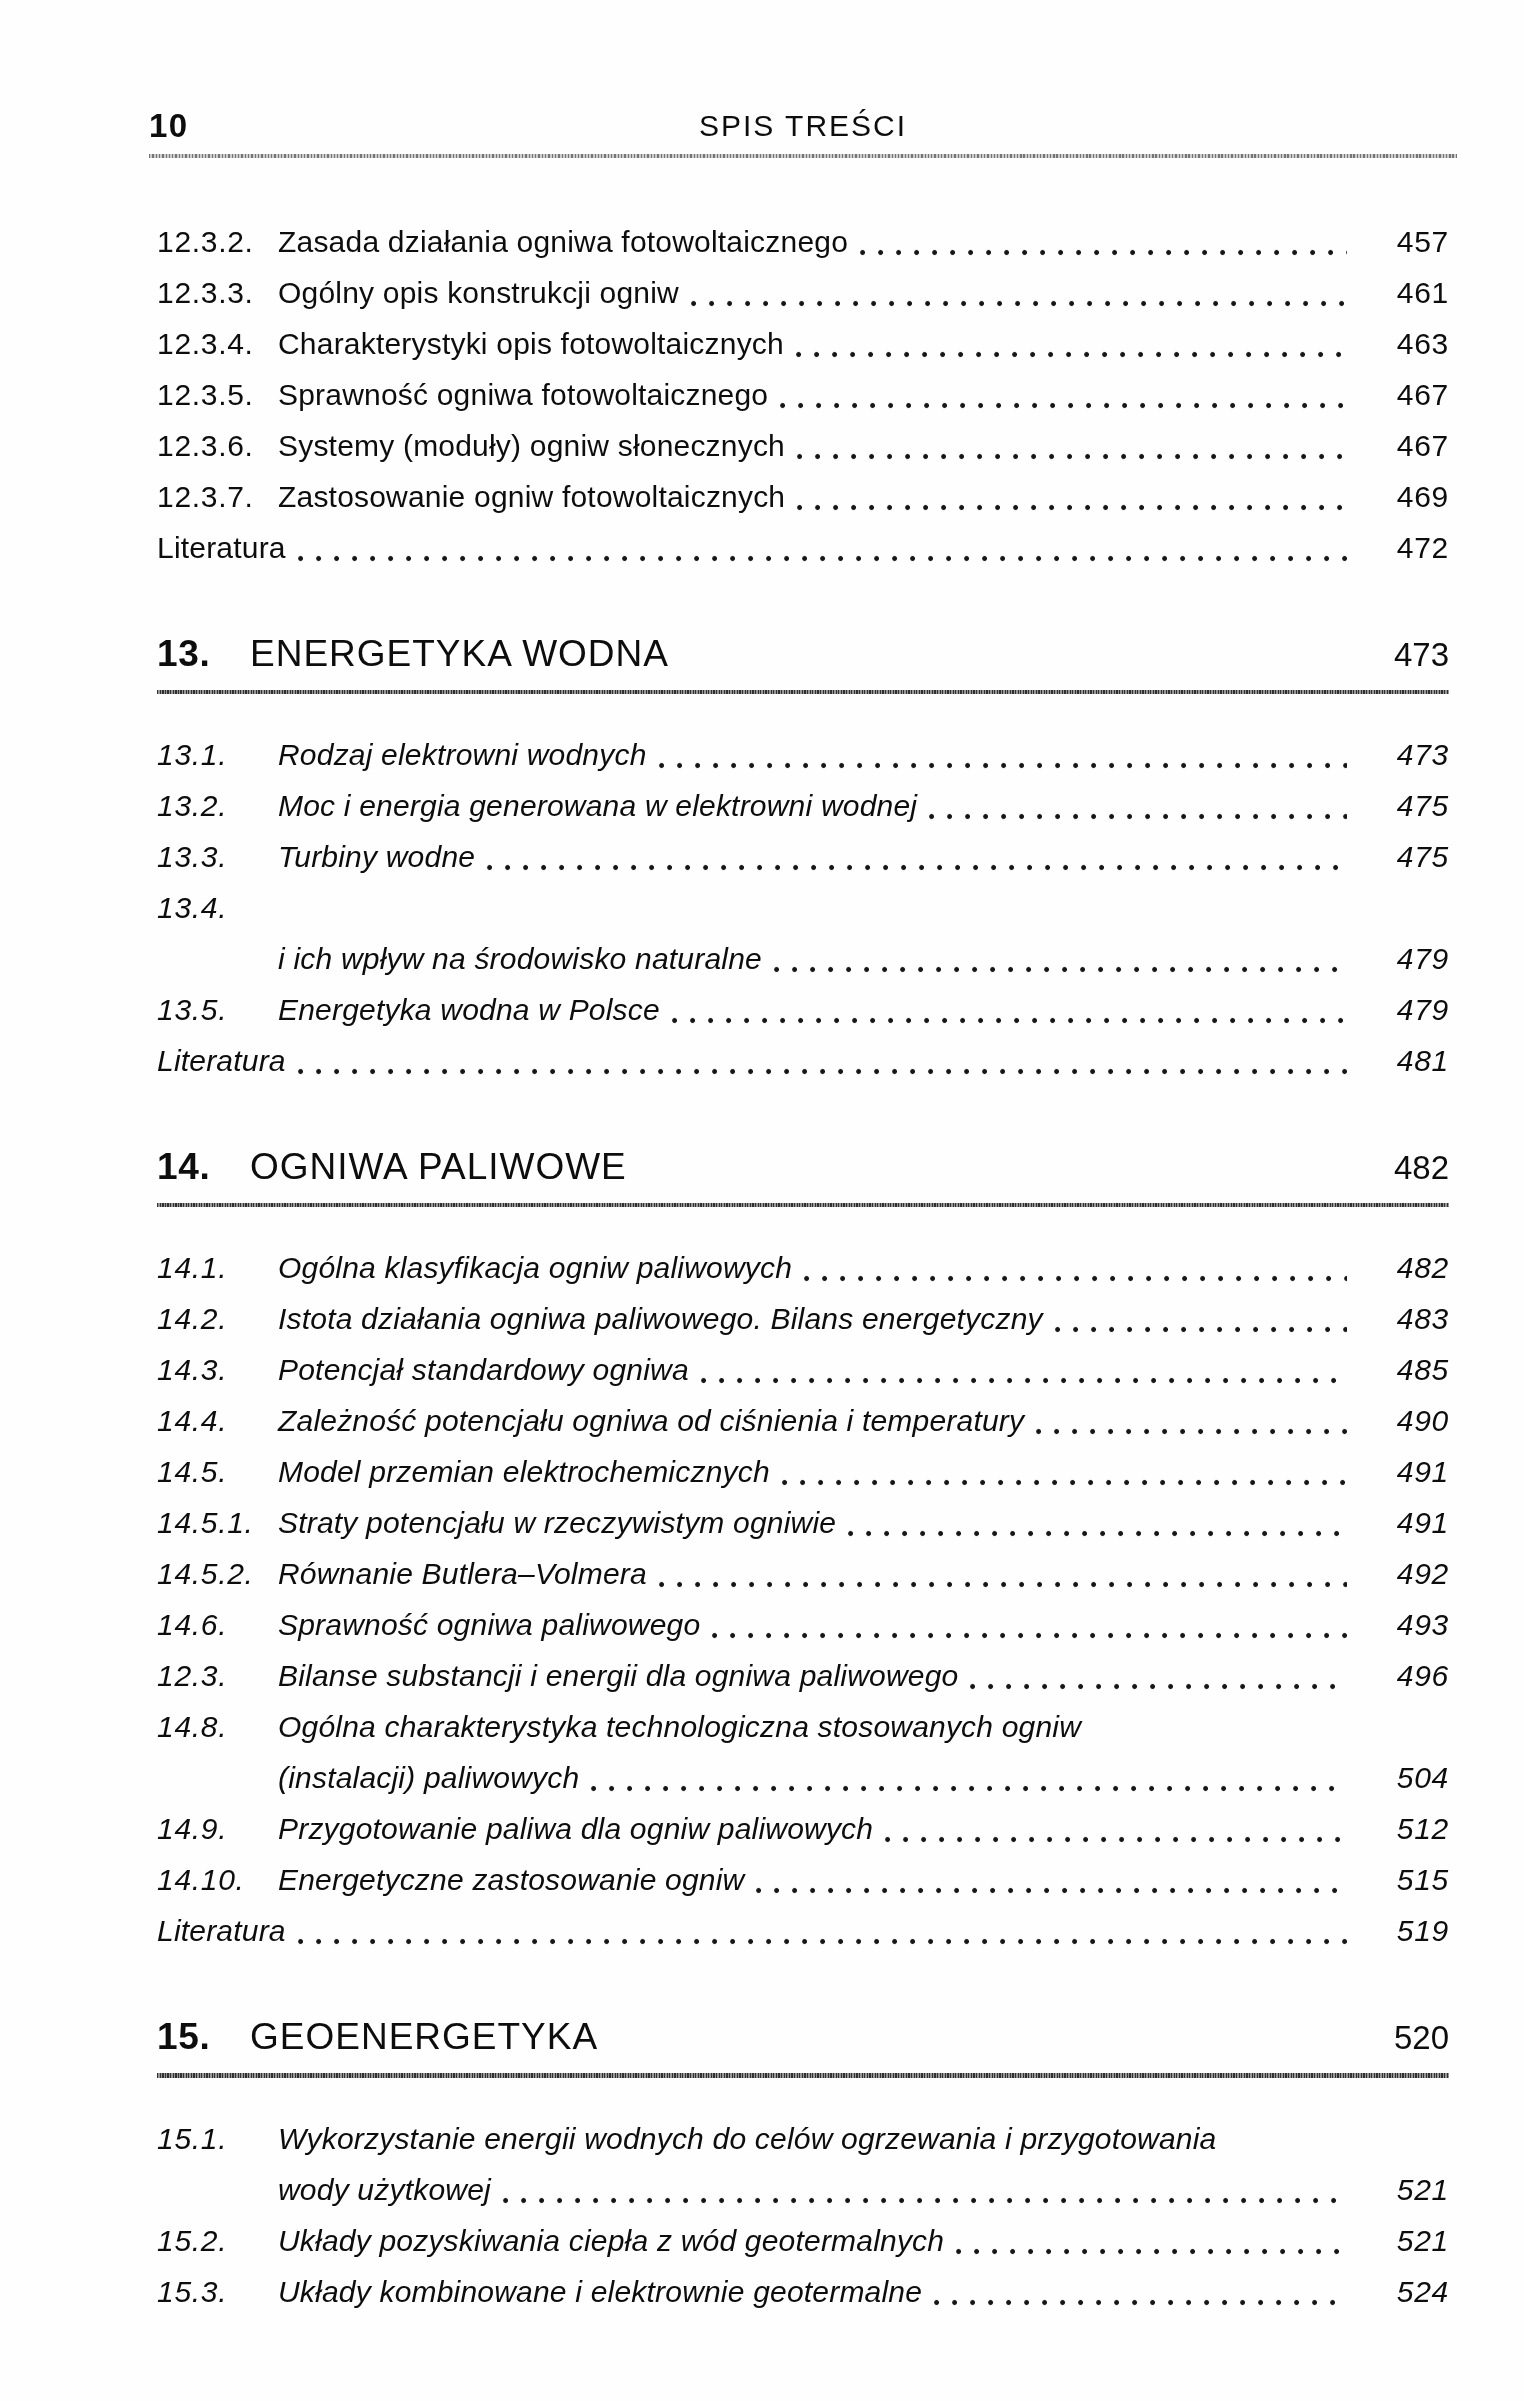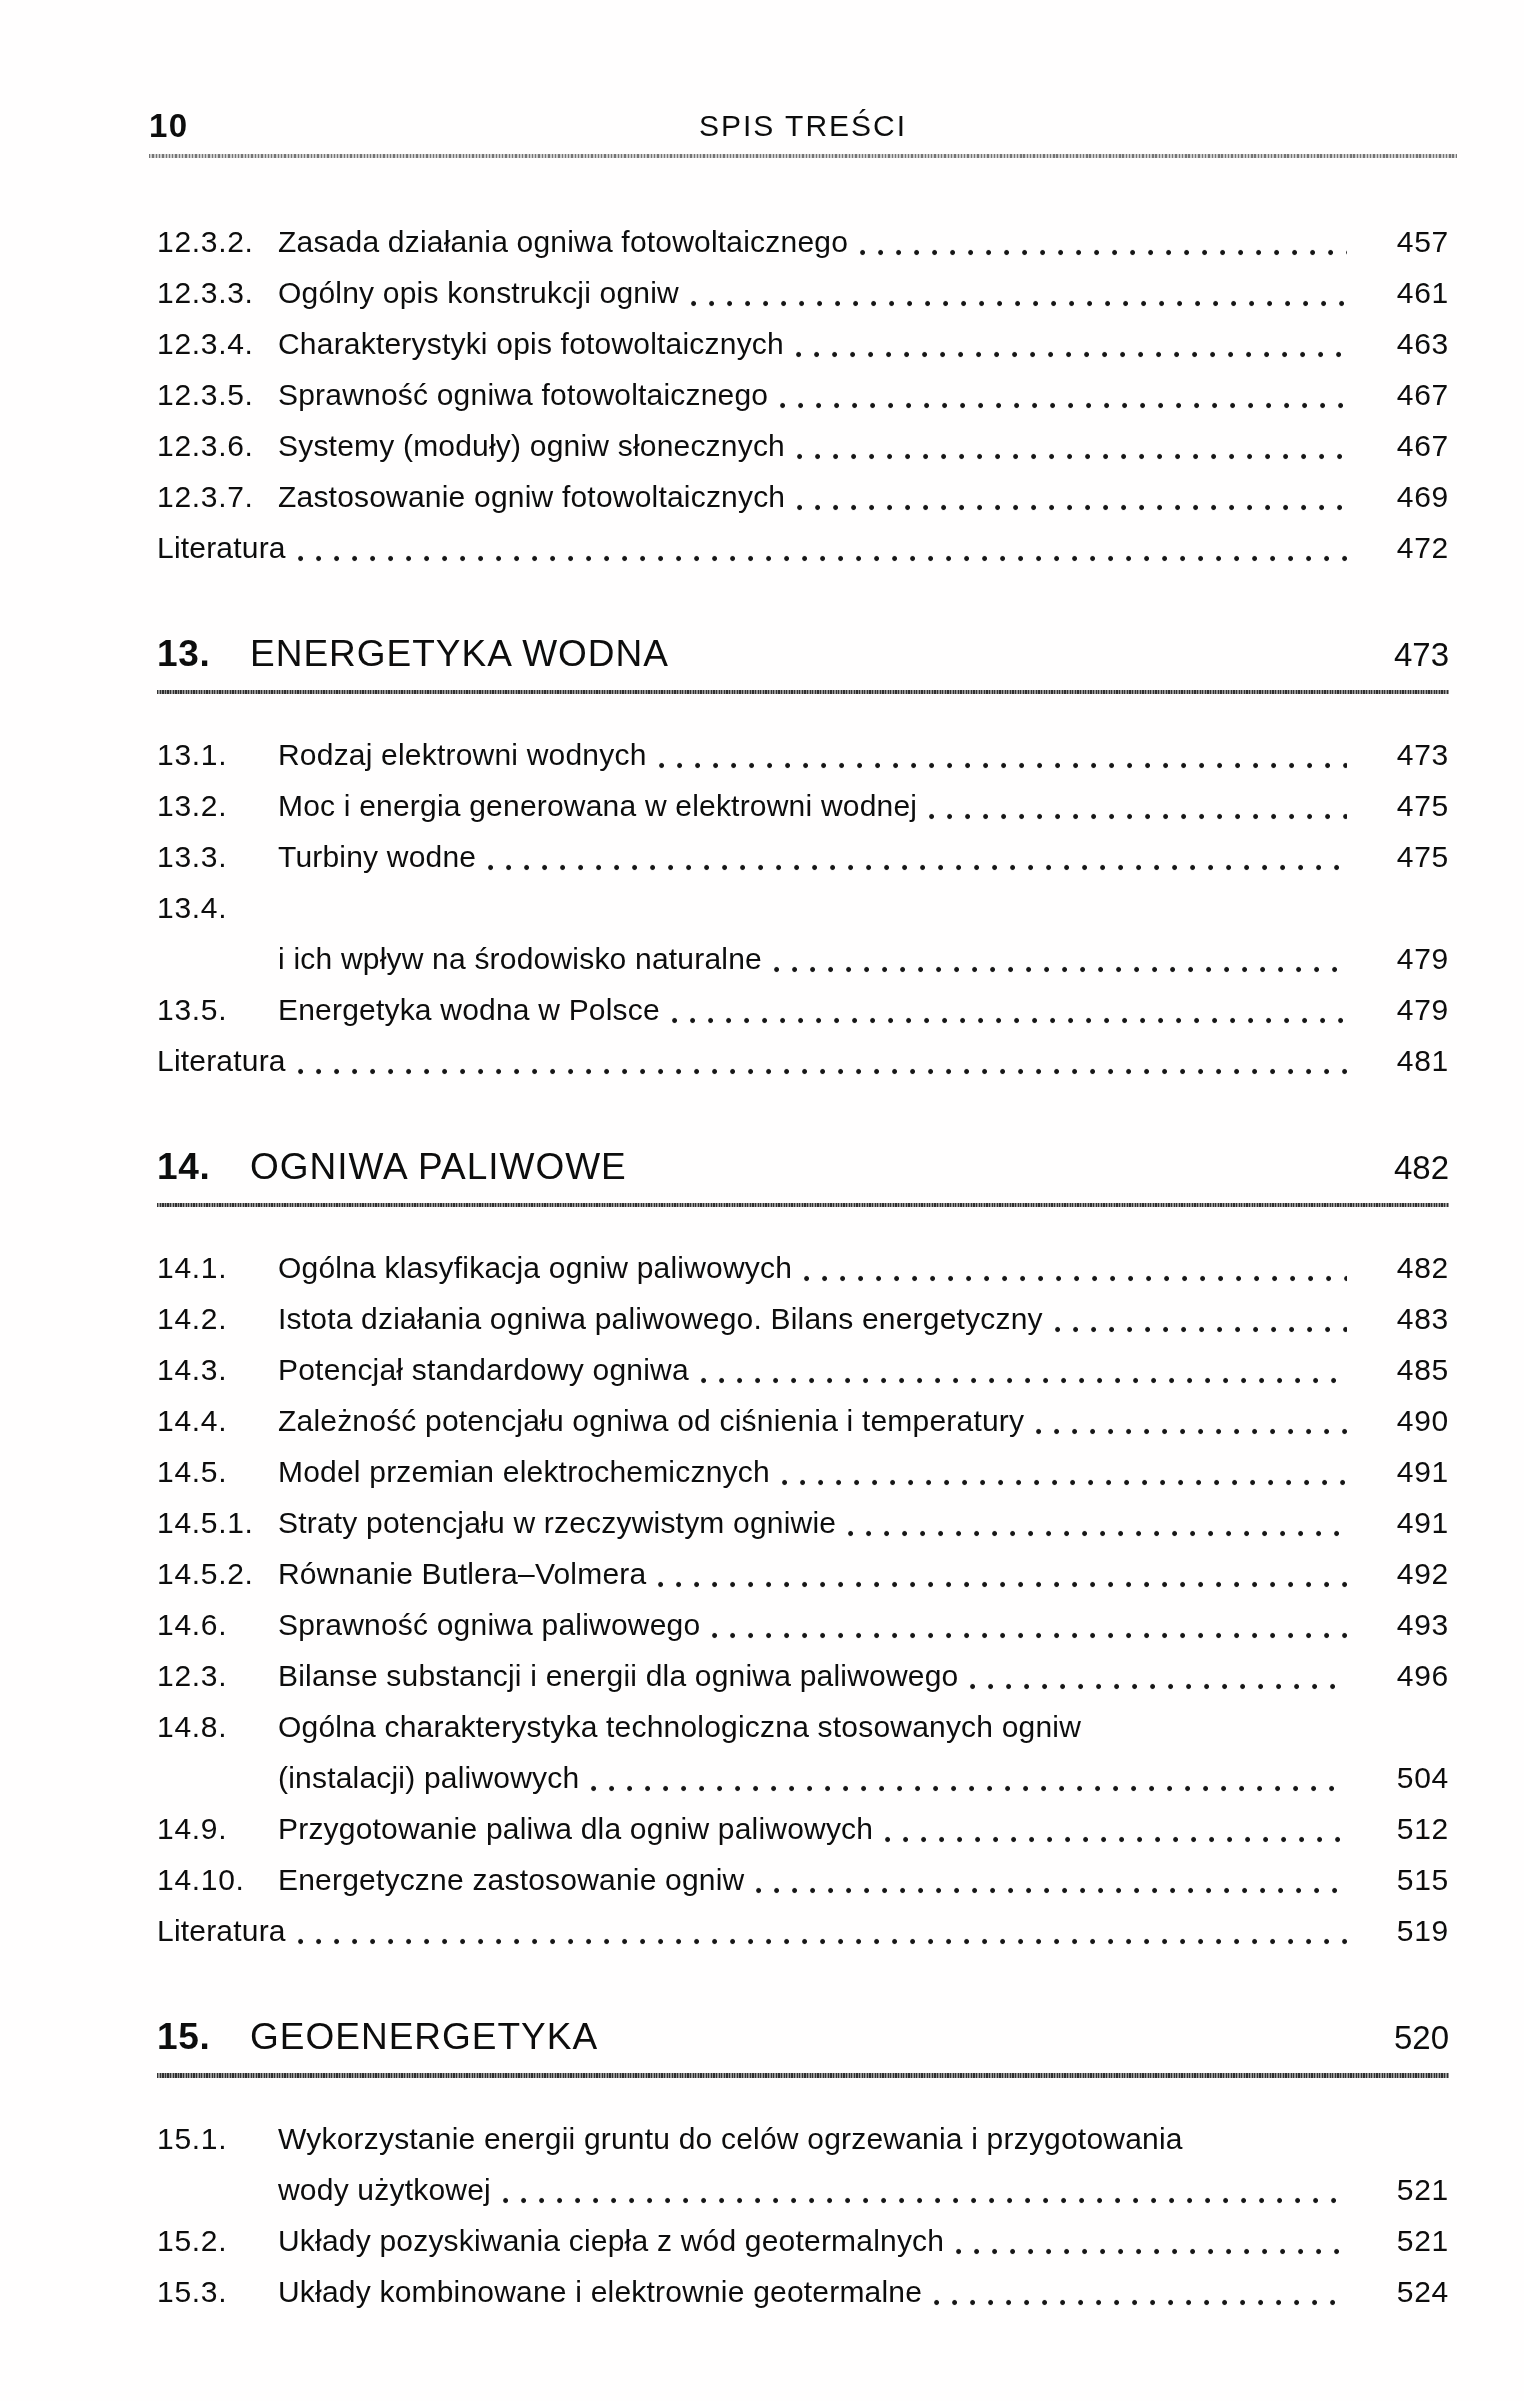--- a/index.html
+++ b/index.html
@@ -34,21 +34,21 @@
   .section .entries{margin-top:0;}
   .section.first .entries{margin-top:58px;}
   .heading-row{
     display:flex;align-items:baseline;
     margin-top:57px;line-height:48px;
     font-size:37px;white-space:nowrap;
   }
   .h-num{width:93px;flex:none;font-weight:bold;letter-spacing:0.7px;}
   .h-title{flex:1 1 auto;letter-spacing:1px;}
   .h-page{flex:none;font-size:33px;min-width:73px;text-align:right;}
-  .section.headed .entries{margin-top:35px;}
+  .section.headed .entries{margin-top:35px;font-style:italic;}
   
   .row{display:flex;line-height:51px;white-space:nowrap;}
   .num{width:121px;flex:none;letter-spacing:0.7px;}
   .label{flex:0 0 auto;letter-spacing:0.2px;}
   .dots{
     flex:1 1 auto;
     margin:0 28px 0 12px;
     background-image:radial-gradient(circle at 2.6px 3.3px,#161616 2px,rgba(0,0,0,0) 2.8px);
     background-size:18px 6.6px;
     background-repeat:repeat-x;
@@ -254,21 +254,21 @@
       <div class="section headed">
         <div class="heading-row">
           <span class="h-num">15.</span>
           <span class="h-title">GEOENERGETYKA</span>
           <span class="h-page">520</span>
         </div>
         <div class="rule-heavy"></div>
         <div class="entries">
           <div class="row">
             <span class="num">15.1.</span>
-            <span class="label">Wykorzystanie energii gruntu do celów ogrzewania i przygotowania</span>
+            <span class="label">Wykorzystanie energii wodnych do celów ogrzewania i przygotowania</span>
           </div>
           <div class="row">
             <span class="num">&nbsp;</span>
             <span class="label">wody użytkowej</span>
             <span class="dots"></span>
             <span class="page-num">521</span>
           </div>
           <div class="row">
             <span class="num">15.2.</span>
             <span class="label">Układy pozyskiwania ciepła z wód geotermalnych</span>

